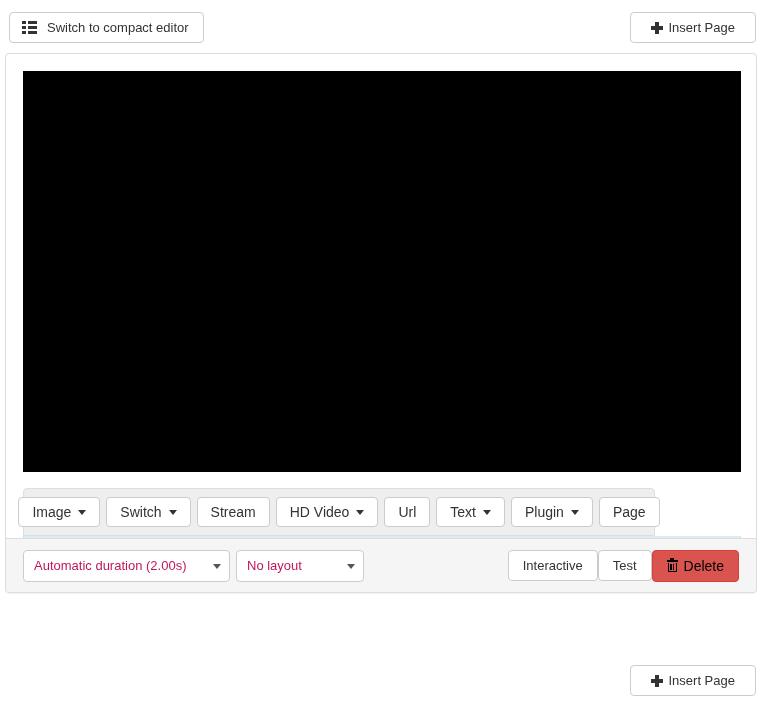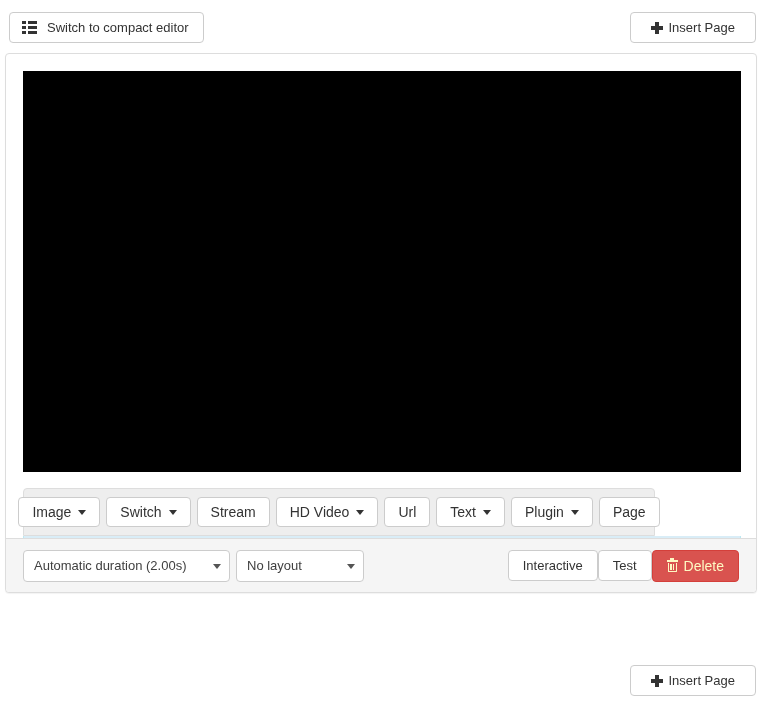--- a/index.html
+++ b/index.html
@@ -36,21 +36,21 @@
     font-size: 13px;
     line-height: 1;
     padding: 8px 20px;
     cursor: pointer;
     white-space: nowrap;
     user-select: none;
   }
   .btn-danger {
     background: #d9534f;
     border-color: #d43f3a;
-    color: #fef9c3;
+    color: #000000;
   }
 
   
   .topbar {
     position: absolute;
     left: 0; top: 0;
     width: 761px;
     height: 53px;
     padding: 0 5px;
   }
@@ -216,21 +216,21 @@
   }
   .footer-left { display: flex; align-items: center; gap: 6px; }
   .footer-right { margin-left: auto; display: flex; align-items: center; }
 
   select.form-select {
     appearance: none;
     -webkit-appearance: none;
     background: #ffffff;
     border: 1px solid #cccccc;
     border-radius: 4px;
-    color: #404040;
+    color: #be185d;
     font-family: "Liberation Sans", sans-serif;
     font-size: 13px;
     height: 32px;
     padding: 0 26px 0 10px;
     cursor: pointer;
   }
   .select-wrap { position: relative; display: inline-block; }
   .select-wrap .arrow {
     position: absolute;
     right: 9px;

